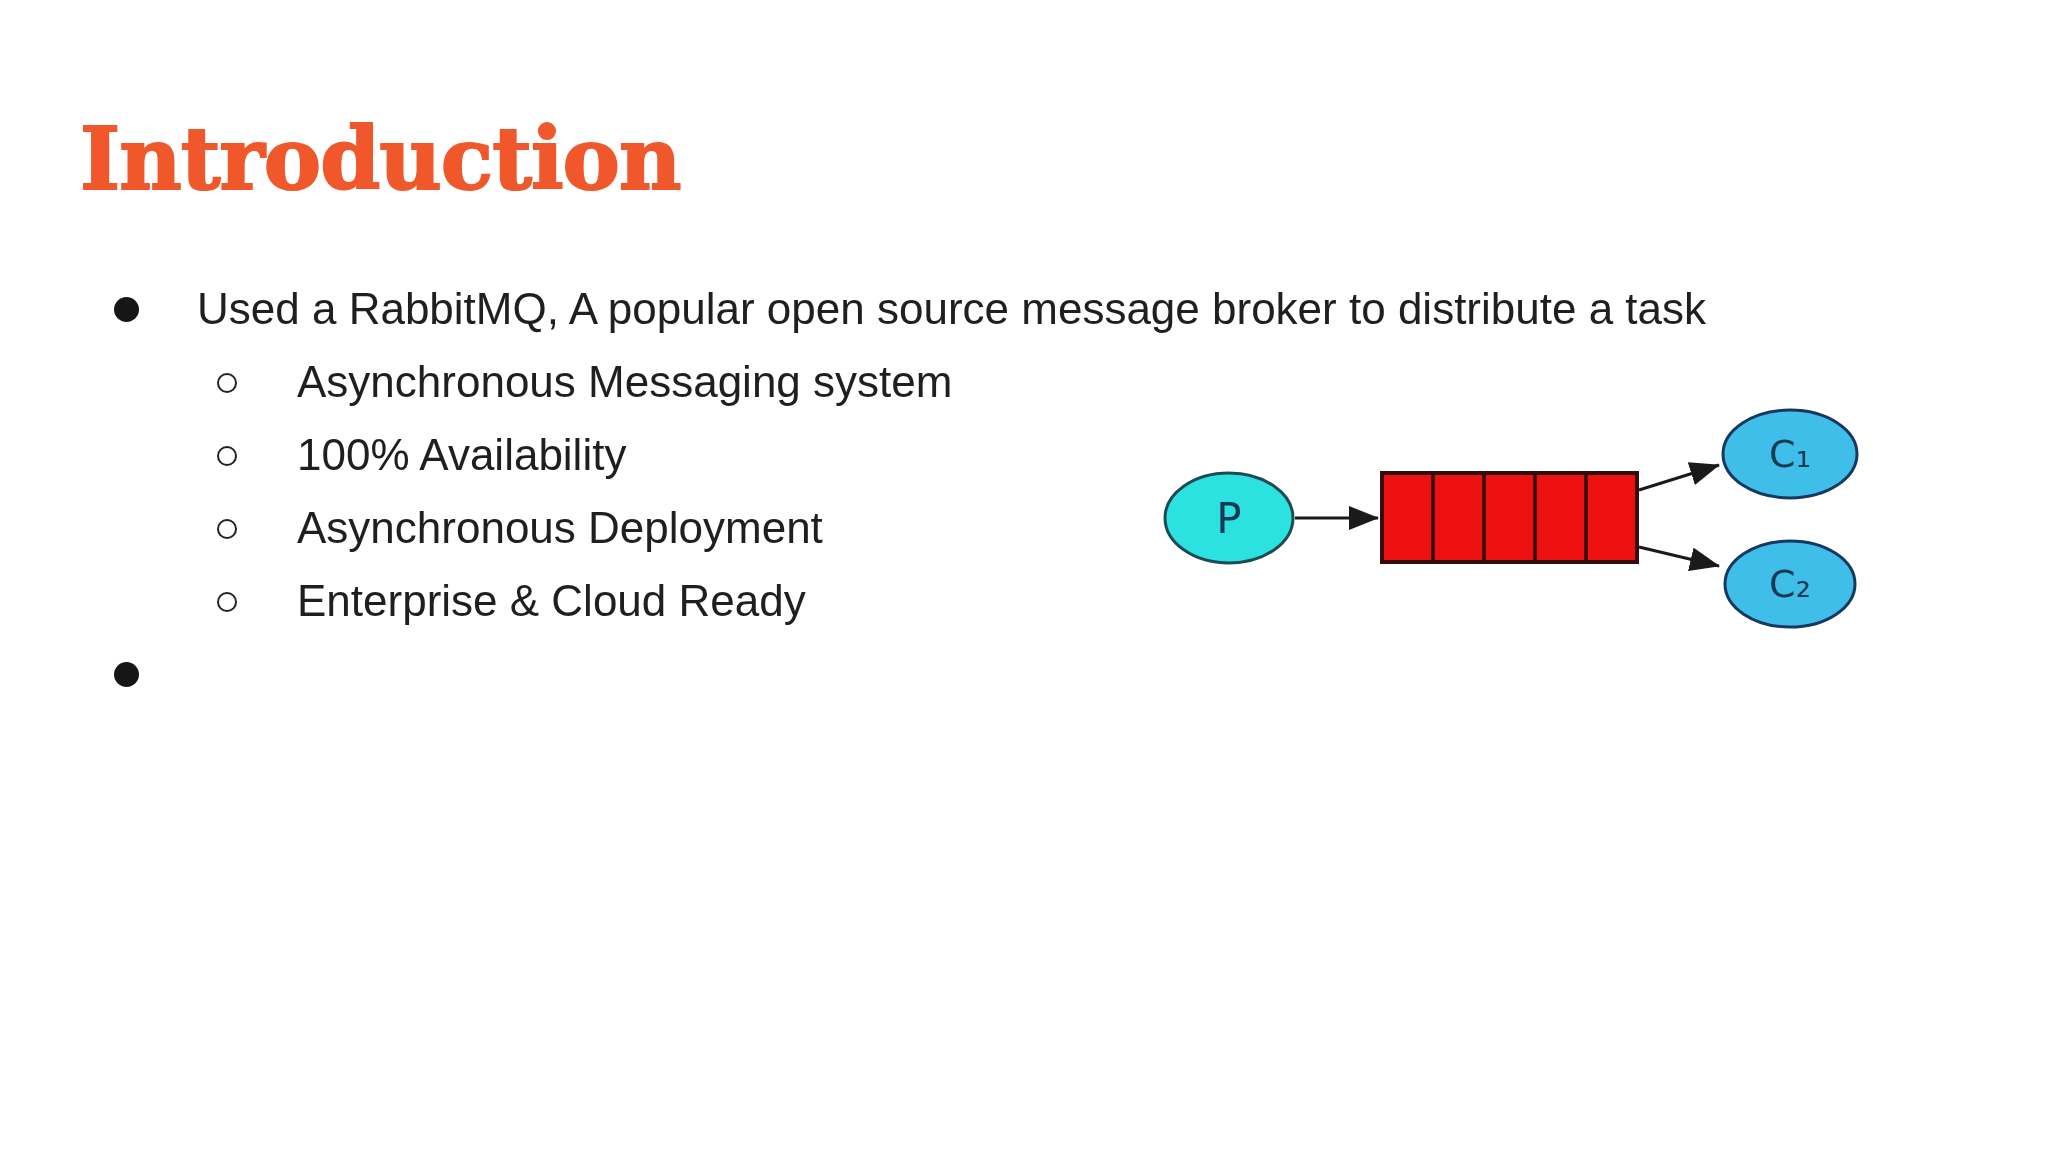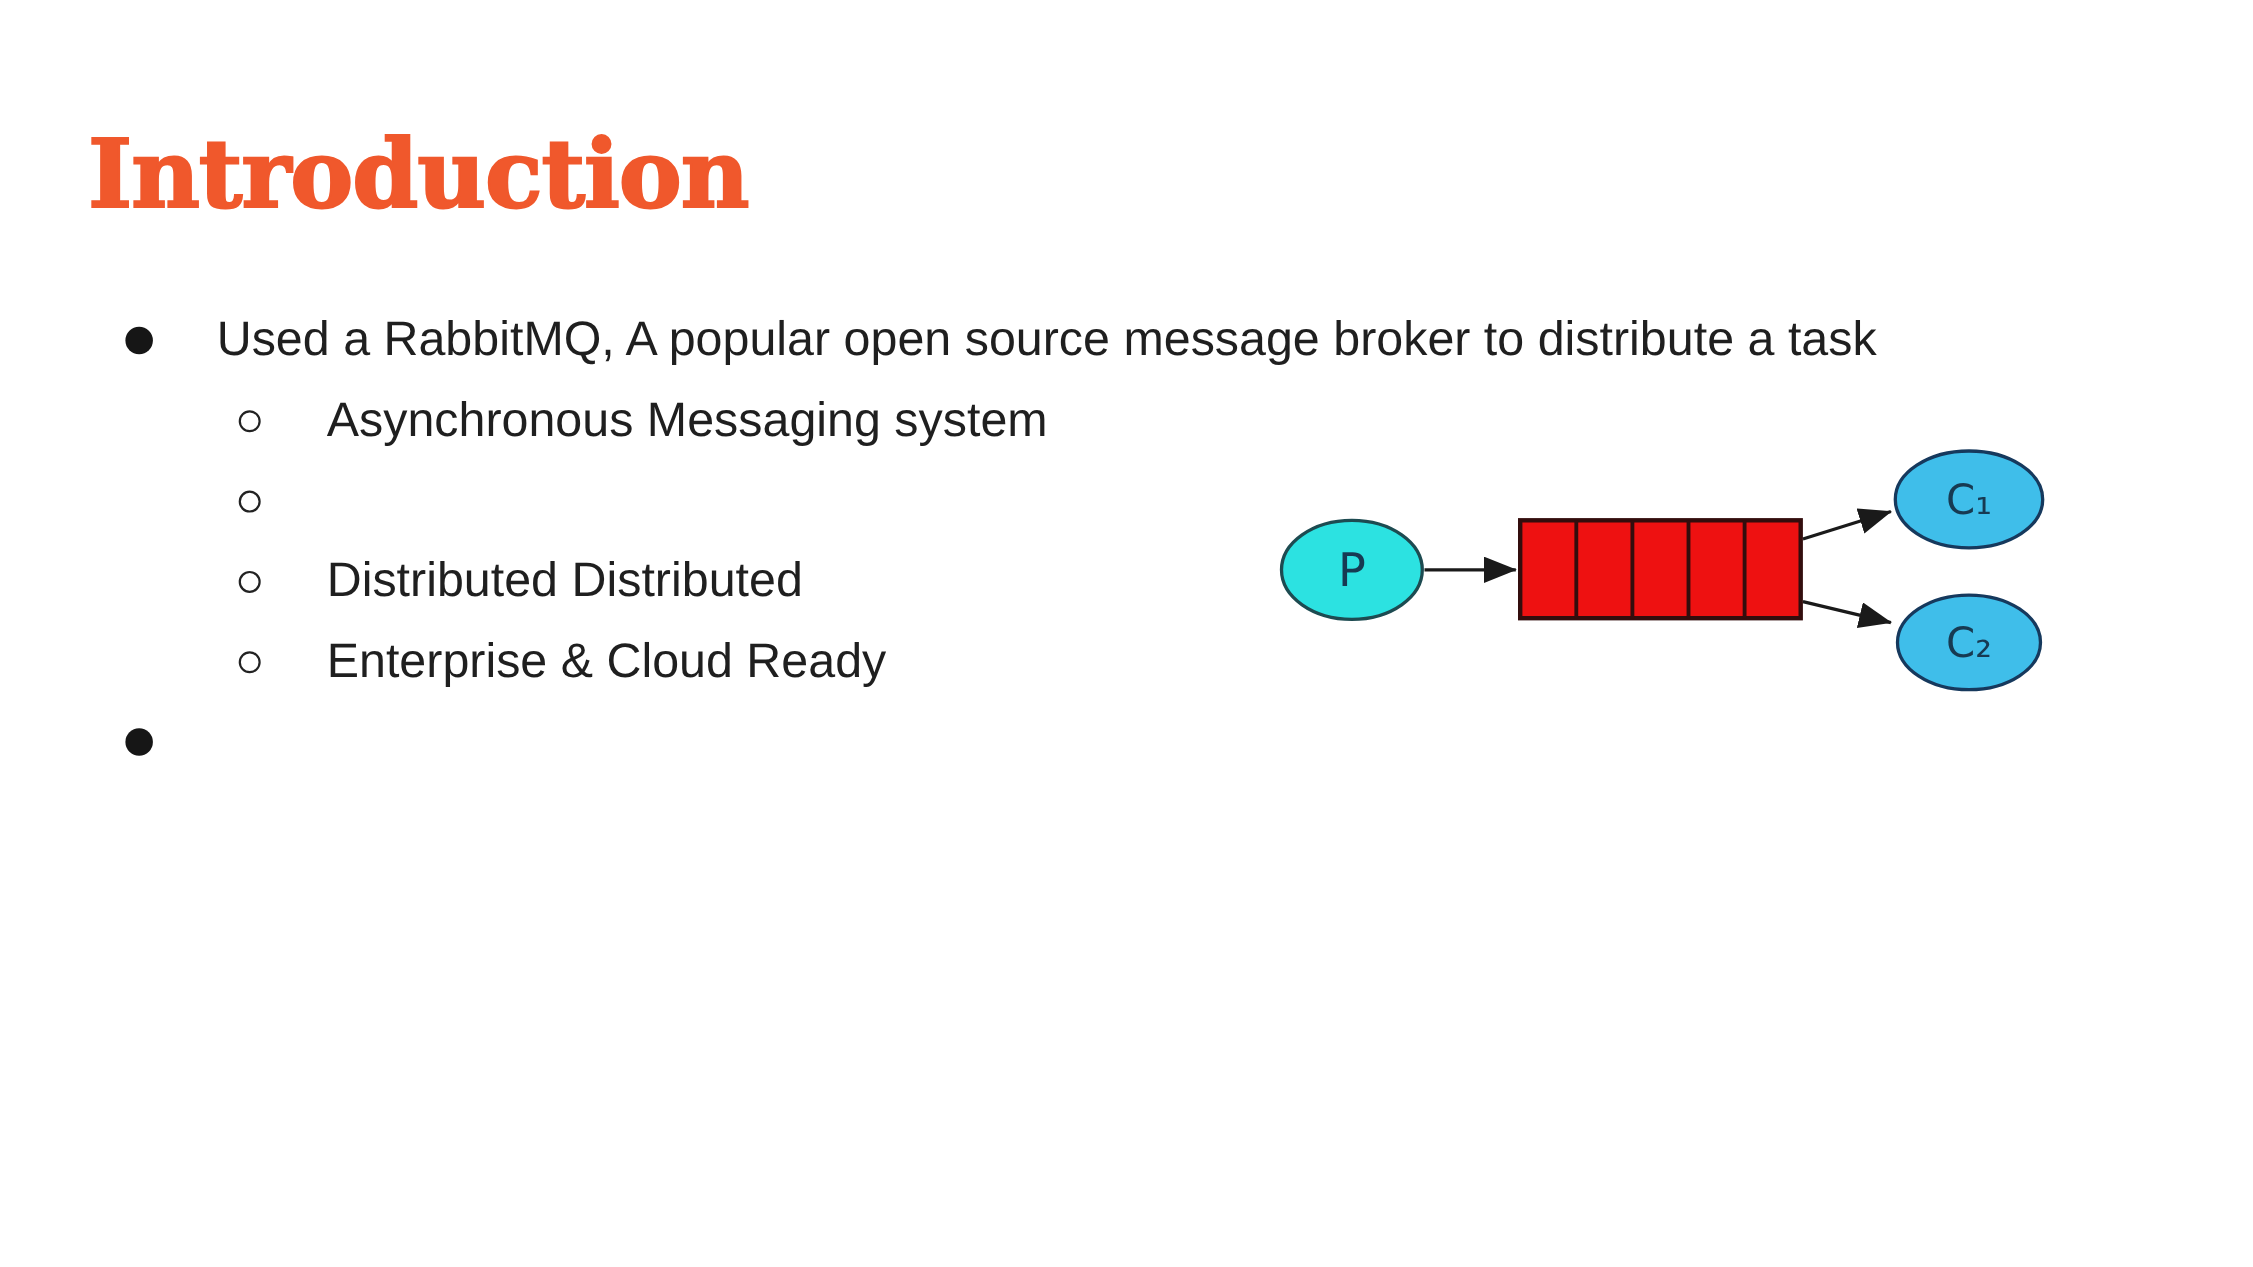--- a/index.html
+++ b/index.html
@@ -81,25 +81,26 @@
       <span class="txt t1">Used a RabbitMQ, A popular open source message broker to distribute a task</span>
     </div>
 
     <div class="line">
       <span class="circ"></span>
       <span class="txt t2">Asynchronous Messaging system</span>
     </div>
 
     <div class="line">
       <span class="circ"></span>
+      <span class="txt t2">100% Availability</span>
     </div>
 
     <div class="line">
       <span class="circ"></span>
-      <span class="txt t2">Distributed Distributed</span>
+      <span class="txt t2">Asynchronous Deployment</span>
     </div>
 
     <div class="line">
       <span class="circ"></span>
       <span class="txt t2">Enterprise &amp; Cloud Ready</span>
     </div>
 
     <div class="line">
       <span class="dot"></span>
     </div>

